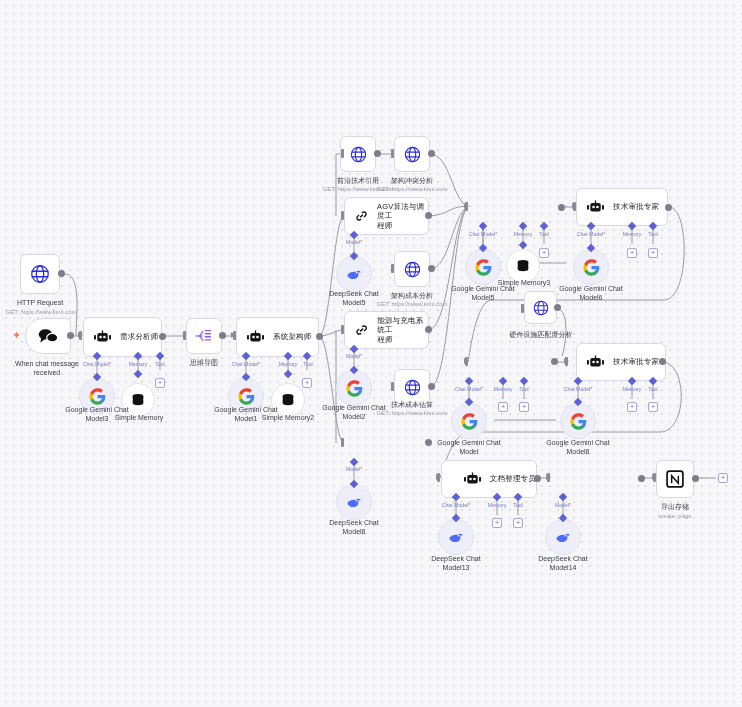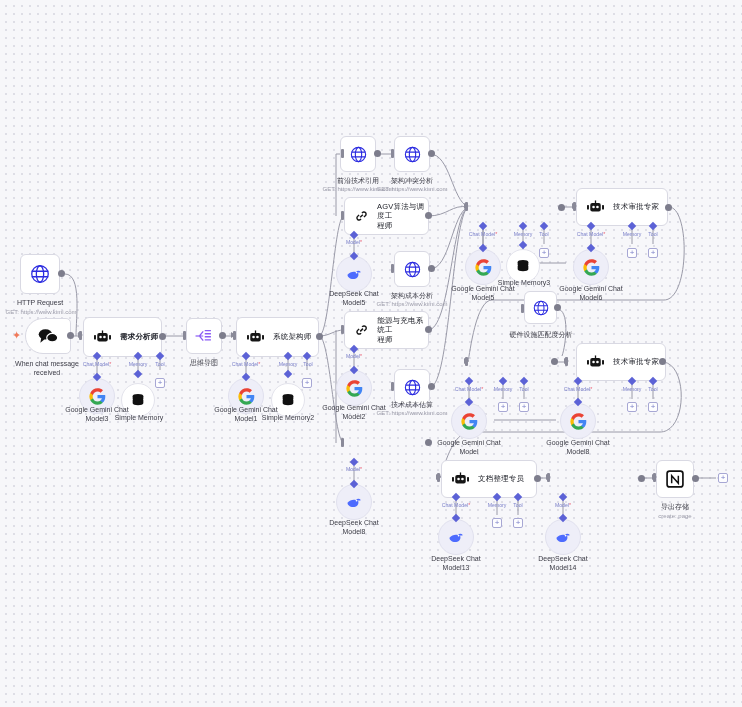--- a/index.html
+++ b/index.html
@@ -245,21 +245,21 @@
         <path d="M5 12 L4 18 L10 13Z"></path>
       <ellipse cx="18" cy="12" rx="6.5" ry="5" stroke="#fff" stroke-width="1.4"></ellipse>
     </svg>
   </div>
   <div class="port-out" style="left:67px;top:332px;"></div>
   <div class="cap" style="left:4px;top:359px;width:86px;">When chat message
 received</div>
 
   <div class="port-in" style="left:79px;top:331px;"></div>
   <div class="arrow" style="left:78px;top:332px;"></div>
-  <div class="node agent" style="left:83px;top:317px;width:79px;height:40px;font-weight:bold;">
+  <div class="node agent" style="left:83px;top:317px;width:79px;height:40px;">
     <svg class="ic robot" width="17" height="14" viewBox="0 0 26 20" fill="currentColor">
       <rect x="5" y="4" width="16" height="13" rx="3"></rect>
         <rect x="0" y="7" width="3" height="7" rx="1"></rect>
         <rect x="23" y="7" width="3" height="7" rx="1"></rect>
       <circle cx="10" cy="10" r="2" fill="#fff"></circle>
         <circle cx="16" cy="10" r="2" fill="#fff"></circle>
         <rect x="12" y="0" width="2" height="4"></rect>
     </svg>
     <span class="node-title">需求分析师</span>
   </div>
@@ -583,21 +583,21 @@
       <path fill="#34A853" d="M12 23.5c3.1 0 5.7-1 7.6-2.8l-3.7-2.8c-1 .7-2.3 1.1-3.9 1.1-3 0-5.5-2-6.4-4.7H1.8v2.9C3.7 21 7.6 23.5 12 23.5z"></path>
       <path fill="#FBBC05" d="M5.6 14.3c-.2-.7-.4-1.4-.4-2.2s.1-1.5.4-2.2V7H1.8C1 8.6.5 10.3.5 12.1s.5 3.5 1.3 5.1l3.8-2.9z"></path>
       <path fill="#EA4335" d="M12 4.9c1.7 0 3.2.6 4.4 1.7l3.3-3.3C17.7 1.4 15.1.5 12 .5 7.6.5 3.7 3 1.8 6.9l3.8 2.9C6.5 7 9 4.9 12 4.9z"></path>
     </svg>
   </div>
   <div class="cap" style="left:538px;top:438px;width:80px;">Google Gemini Chat
 Model8</div>
 
   <div class="port-in" style="left:437px;top:473px;"></div>
   <div class="arrow" style="left:436px;top:474px;"></div>
-  <div class="node agent" style="left:441px;top:460px;width:96px;height:38px;">
+  <div class="node agent" style="left:441px;top:460px;width:96px;height:38px;justify-content:flex-end;">
     <svg class="ic robot" width="17" height="14" viewBox="0 0 26 20" fill="currentColor">
       <rect x="5" y="4" width="16" height="13" rx="3"></rect>
         <rect x="0" y="7" width="3" height="7" rx="1"></rect>
         <rect x="23" y="7" width="3" height="7" rx="1"></rect>
       <circle cx="10" cy="10" r="2" fill="#fff"></circle>
         <circle cx="16" cy="10" r="2" fill="#fff"></circle>
         <rect x="12" y="0" width="2" height="4"></rect>
     </svg>
     <span class="node-title">文档整理专员</span>
   </div>

